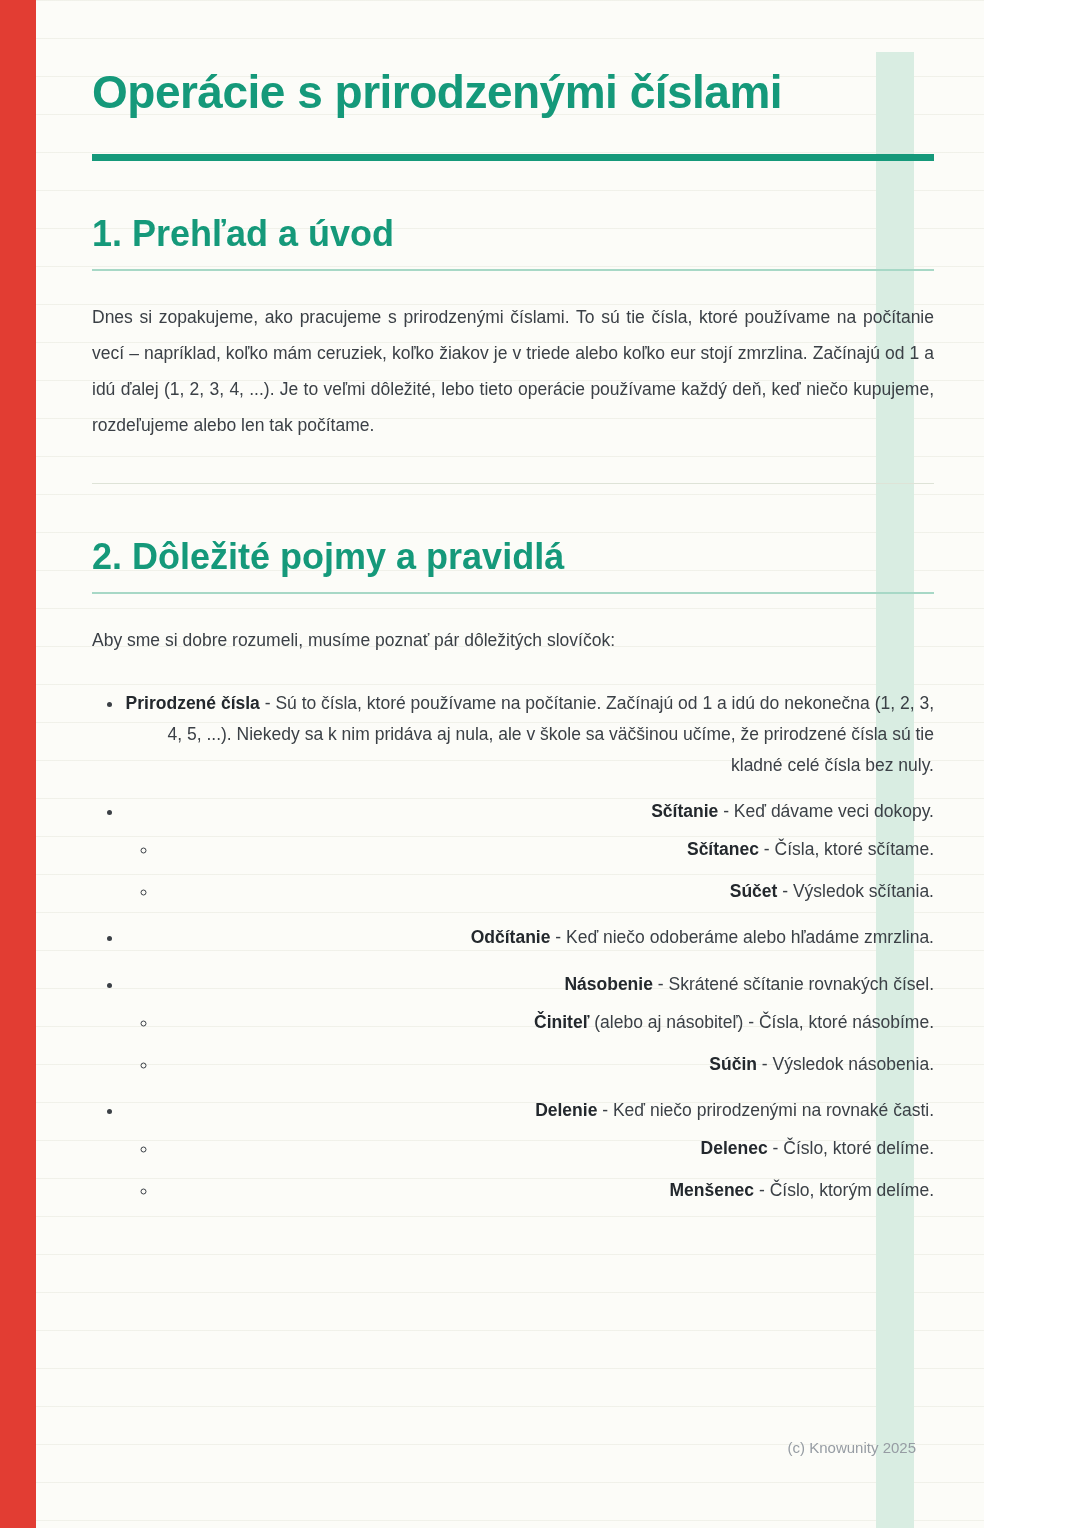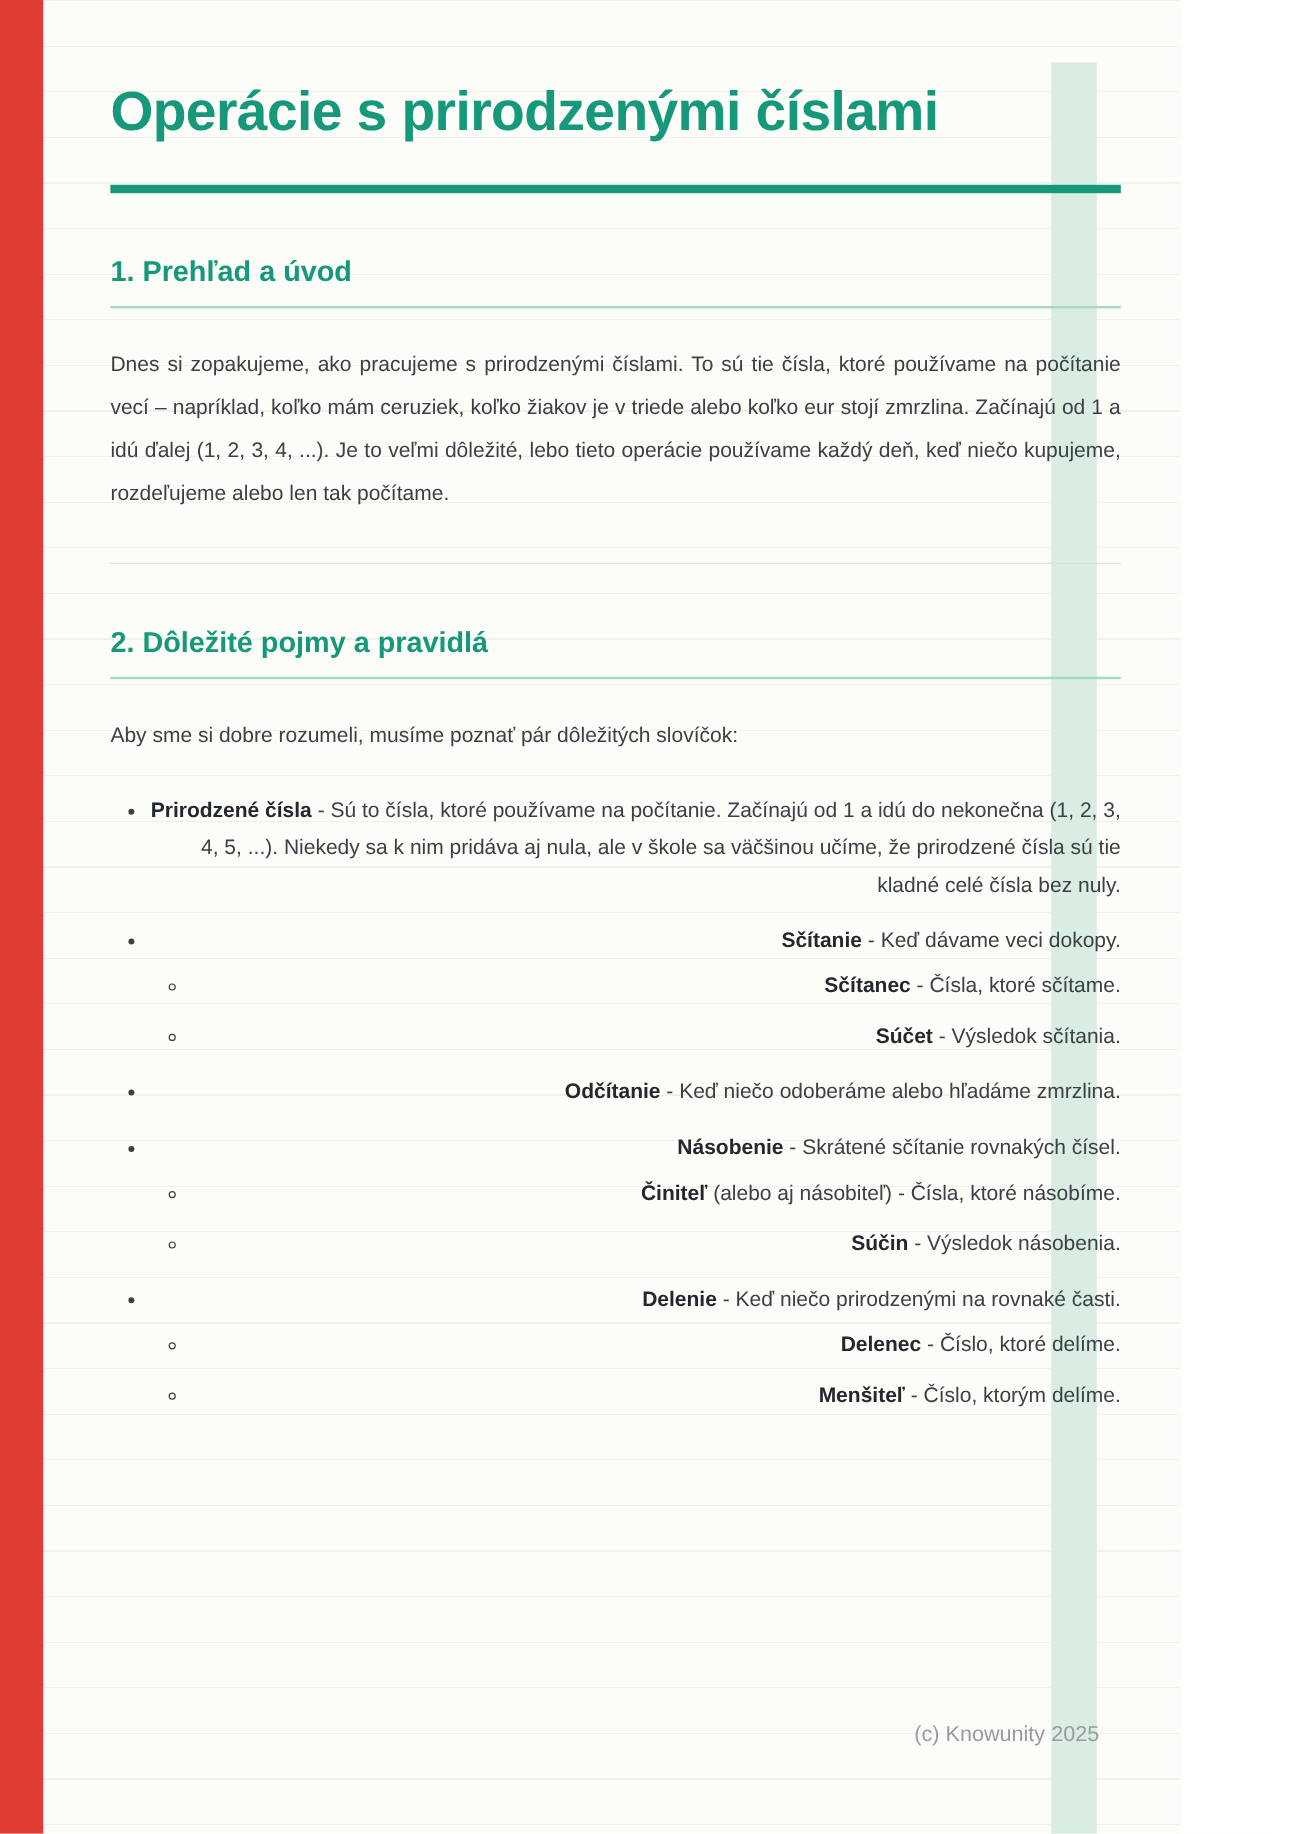--- a/index.html
+++ b/index.html
@@ -50,21 +50,21 @@
     color: #15997a;
     letter-spacing: -0.5px;
   }
   .title-rule {
     height: 7px;
     background: #15997a;
     margin-top: 34px;
   }
   h2.section-heading {
     margin: 52px 0 0 0;
-    font-size: 24px;
+    font-size: 36px;
     font-weight: 700;
     color: #15997a;
     padding-bottom: 14px;
     border-bottom: 2px solid #a7d8c6;
   }
   p.body-text {
     margin: 28px 0 0 0;
     font-size: 17.5px;
     line-height: 2.06;
     color: #3b4046;
@@ -97,21 +97,21 @@
   }
   ul.sub > li { margin-bottom: 11px; }
   .term {
     font-weight: 700;
     color: #23282d;
   }
   .footer {
     position: absolute;
     right: 68px;
     bottom: 72px;
-    font-size: 18px;
+    font-size: 15px;
     color: #969ca3;
   }
 </style>
 </head>
 <body>
 
 <div class="page">
   <div class="red-strip"></div>
   <div class="mint-strip"></div>
 
@@ -133,19 +133,19 @@
             <li><span class="term">Sčítanec</span><span> - Čísla, ktoré sčítame.</span></li>
             <li><span class="term">Súčet</span><span> - Výsledok sčítania.</span></li>
           </ul></li>
         <li><span class="term">Odčítanie</span><span> - Keď niečo odoberáme alebo hľadáme zmrzlina.</span></li>
         <li><span class="term">Násobenie</span><span> - Skrátené sčítanie rovnakých čísel.</span><ul class="sub">
             <li><span class="term">Činiteľ</span><span> (alebo aj násobiteľ) - Čísla, ktoré násobíme.</span></li>
             <li><span class="term">Súčin</span><span> - Výsledok násobenia.</span></li>
           </ul></li>
         <li><span class="term">Delenie</span><span> - Keď niečo prirodzenými na rovnaké časti.</span><ul class="sub">
             <li><span class="term">Delenec</span><span> - Číslo, ktoré delíme.</span></li>
-            <li><span class="term">Menšiteľ</span><span> - Číslo, ktorým delíme.</span></li>
+            <li><span class="term">Menšenec</span><span> - Číslo, ktorým delíme.</span></li>
           </ul></li>
       </ul>
   </div>
 
   <div class="footer">(c) Knowunity 2025</div>
 </div>
 
 </body></html>

